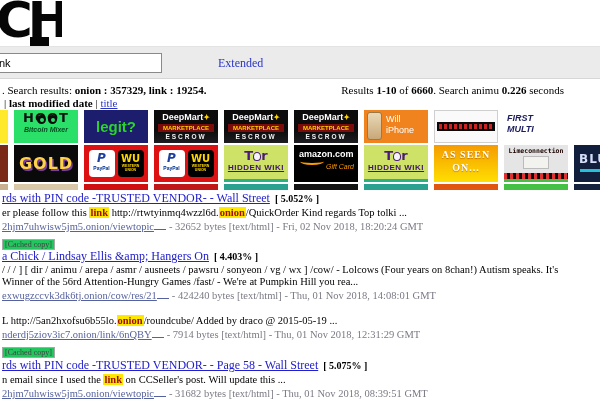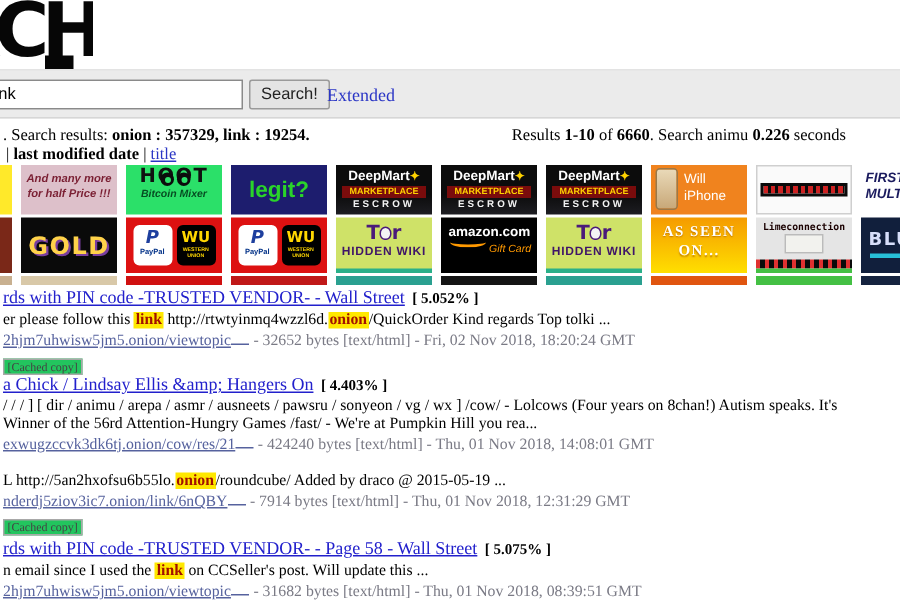--- a/index.html
+++ b/index.html
@@ -71,21 +71,21 @@
   .tile.pp{background:#fff;padding-top:2px;}
   .tile.pp .pglyph{font:italic 900 12px "DejaVu Sans",sans-serif;color:#1e3f9e;line-height:13px;display:block;}
   .tile.pp .pword{font:bold 5px "Liberation Sans",sans-serif;color:#003087;display:block;}
   .tile.wu{background:#000;padding-top:3px;}
   .tile.wu .wuglyph{font:900 10px "DejaVu Sans",sans-serif;color:#ffd700;line-height:11px;display:block;}
   .tile.wu .wuword{font:bold 3.5px "Liberation Sans",sans-serif;color:#ffd700;display:block;}
   .hwiki{background:#cfe268;text-align:center;padding-top:3px;}
   .hw-t{font:900 13px "DejaVu Sans",sans-serif;color:#4b1a7a;line-height:15px;}
   .onion-dot{display:inline-block;width:8px;height:9px;border-radius:50% 50% 45% 45%;background:#f4f4f4;
              border:1.5px solid #4b1a7a;vertical-align:-1px;}
-  .hw-l{font:800 8px "Liberation Sans",sans-serif;color:#3f1468;letter-spacing:.5px;}
+  .hw-l{font:800 8px "Liberation Sans",sans-serif;color:#3f1468;letter-spacing:.5px;text-decoration:underline;}
   .hwiki .bstrip{position:absolute;left:0;right:0;bottom:0;height:3px;background:#2ab089;}
   .amazon{background:#000;padding:4px 0 0 5px;}
   .az-t{font:bold 9px "Liberation Sans",sans-serif;color:#fff;}
   .smile{position:absolute;left:6px;top:13px;width:24px;height:7px;border-bottom:2px solid #ff9900;border-radius:50%;}
   .az-g{position:absolute;right:4px;top:18px;font:italic 7px "Liberation Sans",sans-serif;color:#ff9900;}
   .asseen{background:linear-gradient(#f59b00,#ffdf00);text-align:center;padding-top:3px;}
   .asseen div{font:900 10px "Liberation Serif",serif;color:#fff;line-height:13px;letter-spacing:1px;
               text-shadow:0 1px 1px rgba(120,40,0,.45);}
   .lime{background:#e5e5e5;}
   .lm-t{font:bold 6.5px "DejaVu Sans Mono",monospace;color:#1a0000;text-align:center;padding-top:2px;}
@@ -122,35 +122,30 @@
 
 <div id="screen">
 
   <div class="logo-clip">
     <div class="logo-text">TORCH</div>
     <div class="logo-leg"></div>
   </div>
 
   <div class="search-band">
     <input class="search-input" type="text" value="link" style="">
-    <button class="search-btn">Search!</button>
     <span class="extended">Extended</span>
   </div>
 
   <div class="stats"><span>. Search results: </span><b>onion : 357329, link : 19254.</b></div>
   <div class="stats-right"><span>Results </span><b>1-10</b><span> of </span><b>6660</b><span>. Search animu </span><b>0.226</b><span> seconds</span></div>
 
   <div class="sortline"><span>| </span><span class="cur">last modified date</span><span> | </span><span class="lnk">title</span></div>
 
   <div class="brow row1">
     <div class="bn sliver1"></div>
-    <div class="bn promo">
-      <div>And many more</div>
-      <div>for half Price !!!</div>
-    </div>
     <div class="bn hoot">
       <div class="hoot-t">HOOT</div>
       <span class="eye e1">
           <i></i>
         </span>
       <span class="eye e2">
           <i></i>
         </span>
       <div class="hoot-s">Bitcoin Mixer</div>
     </div>

